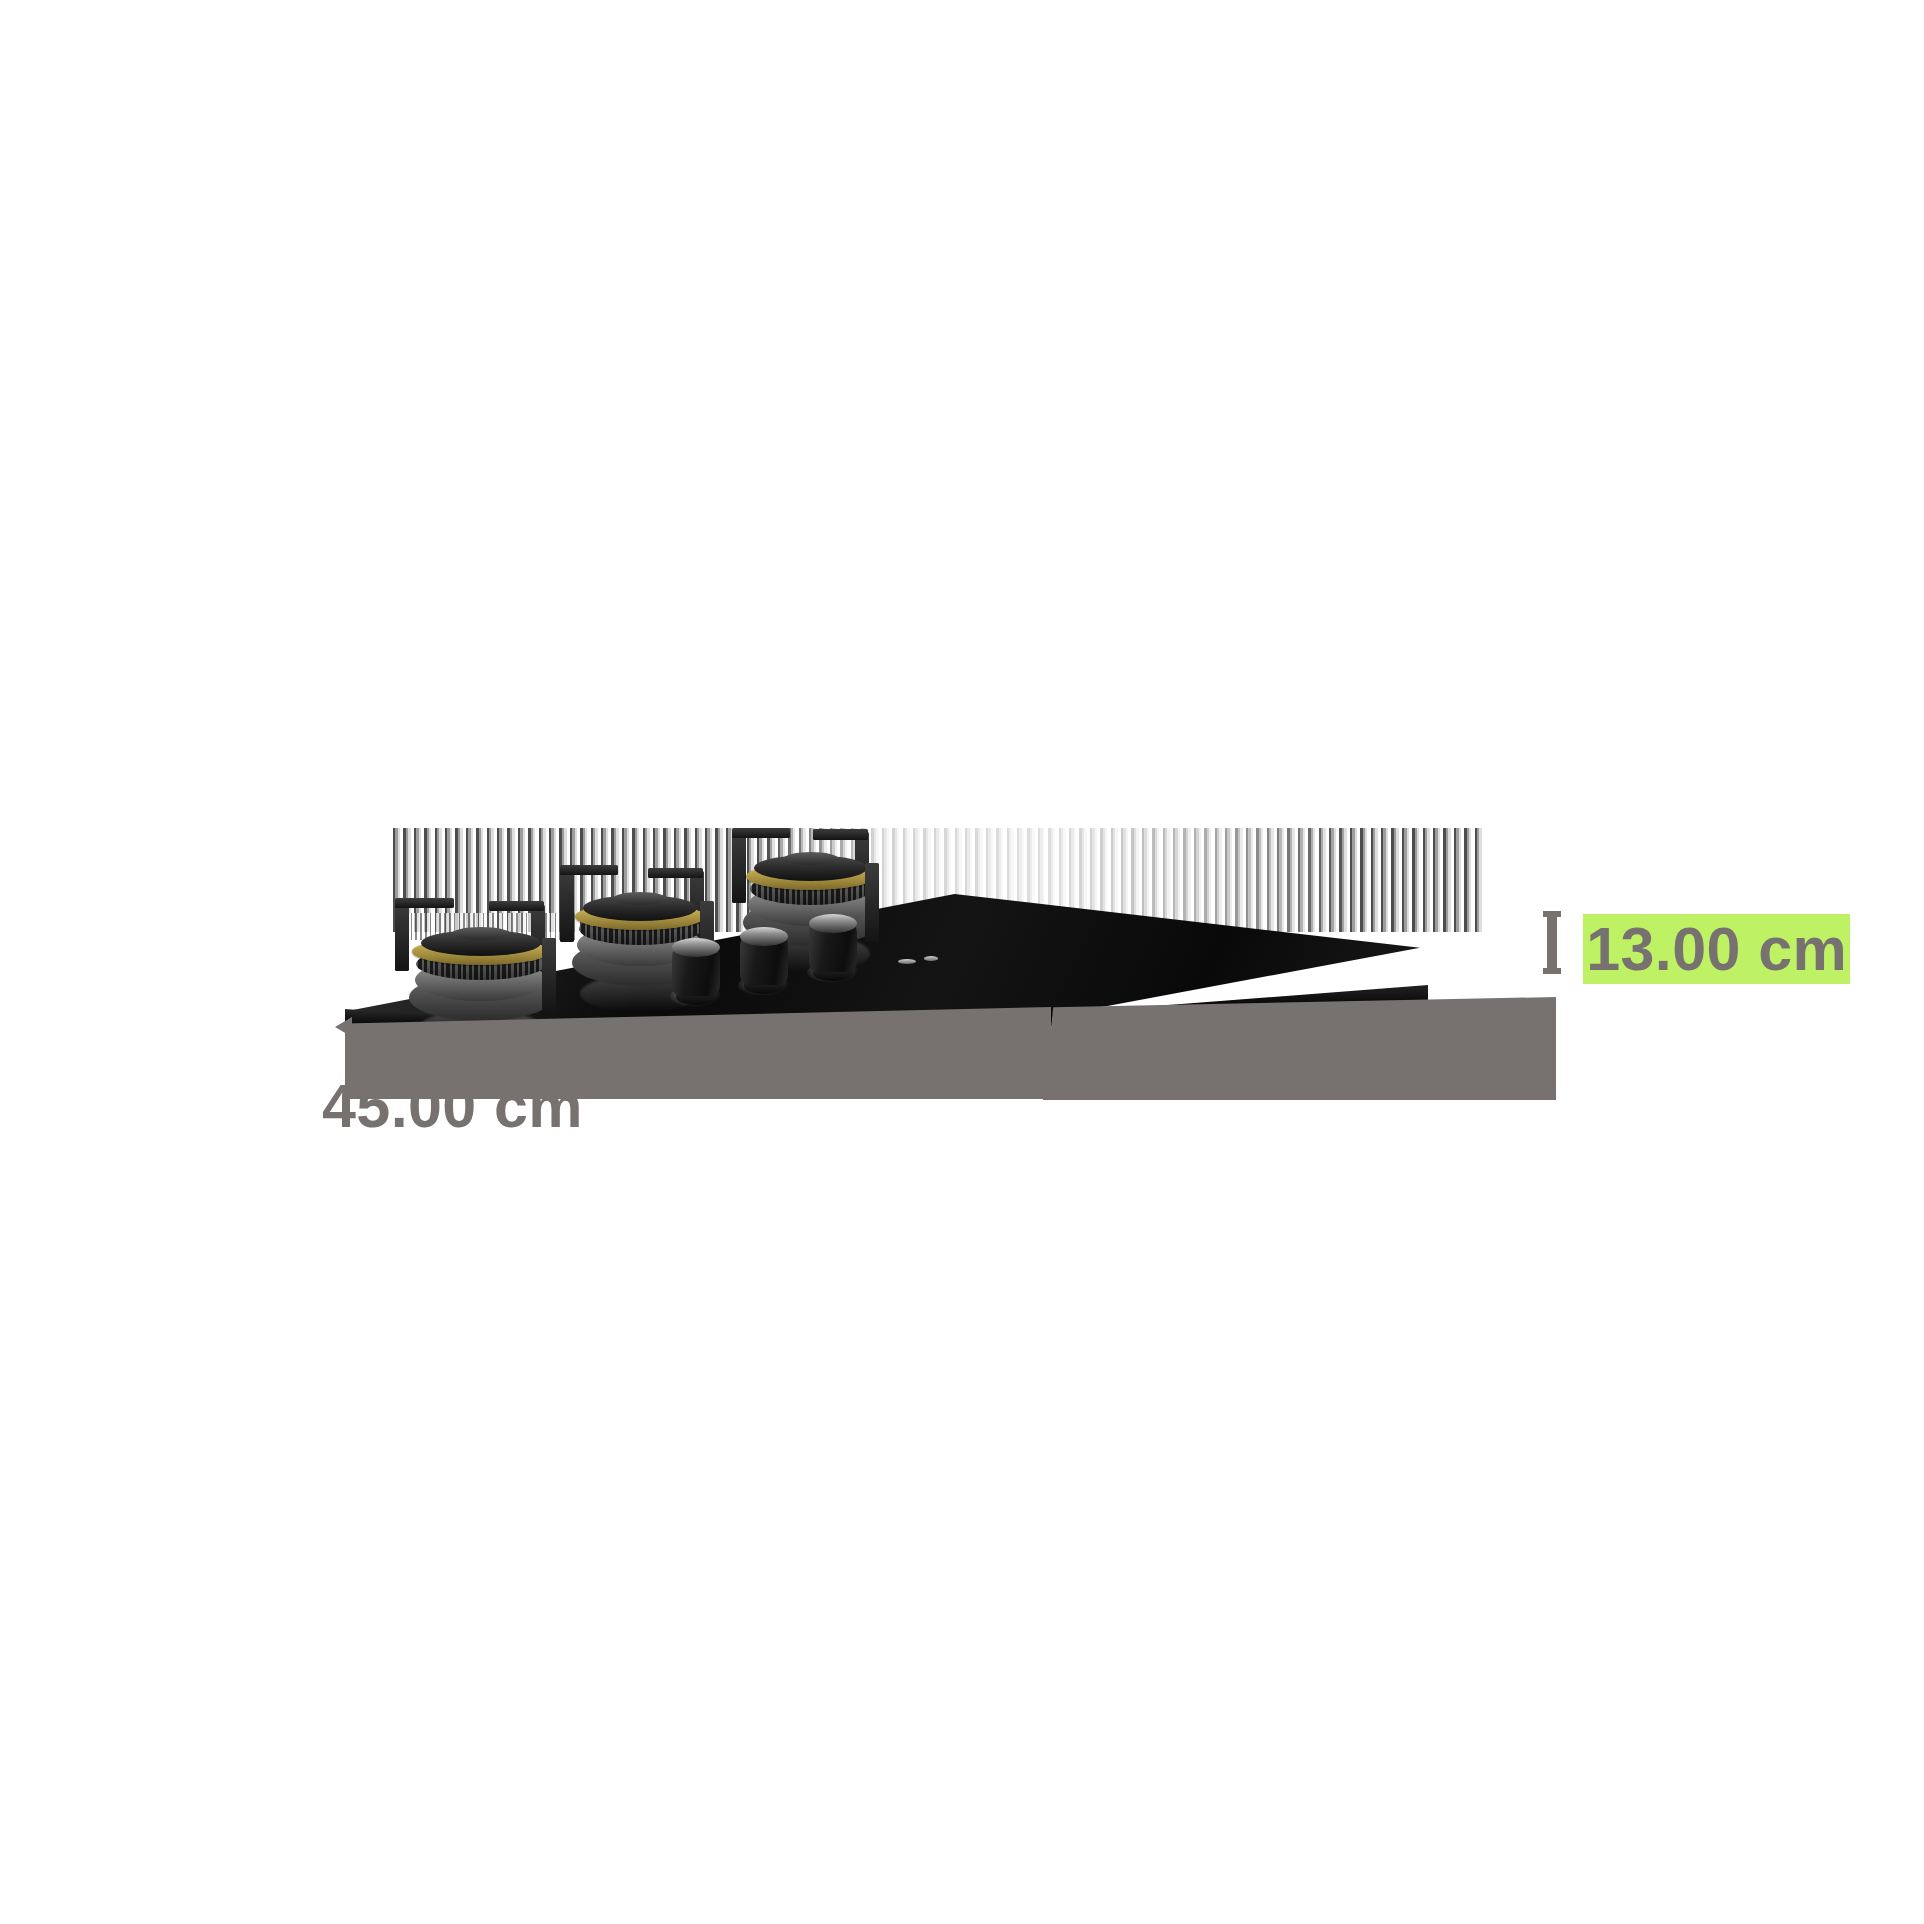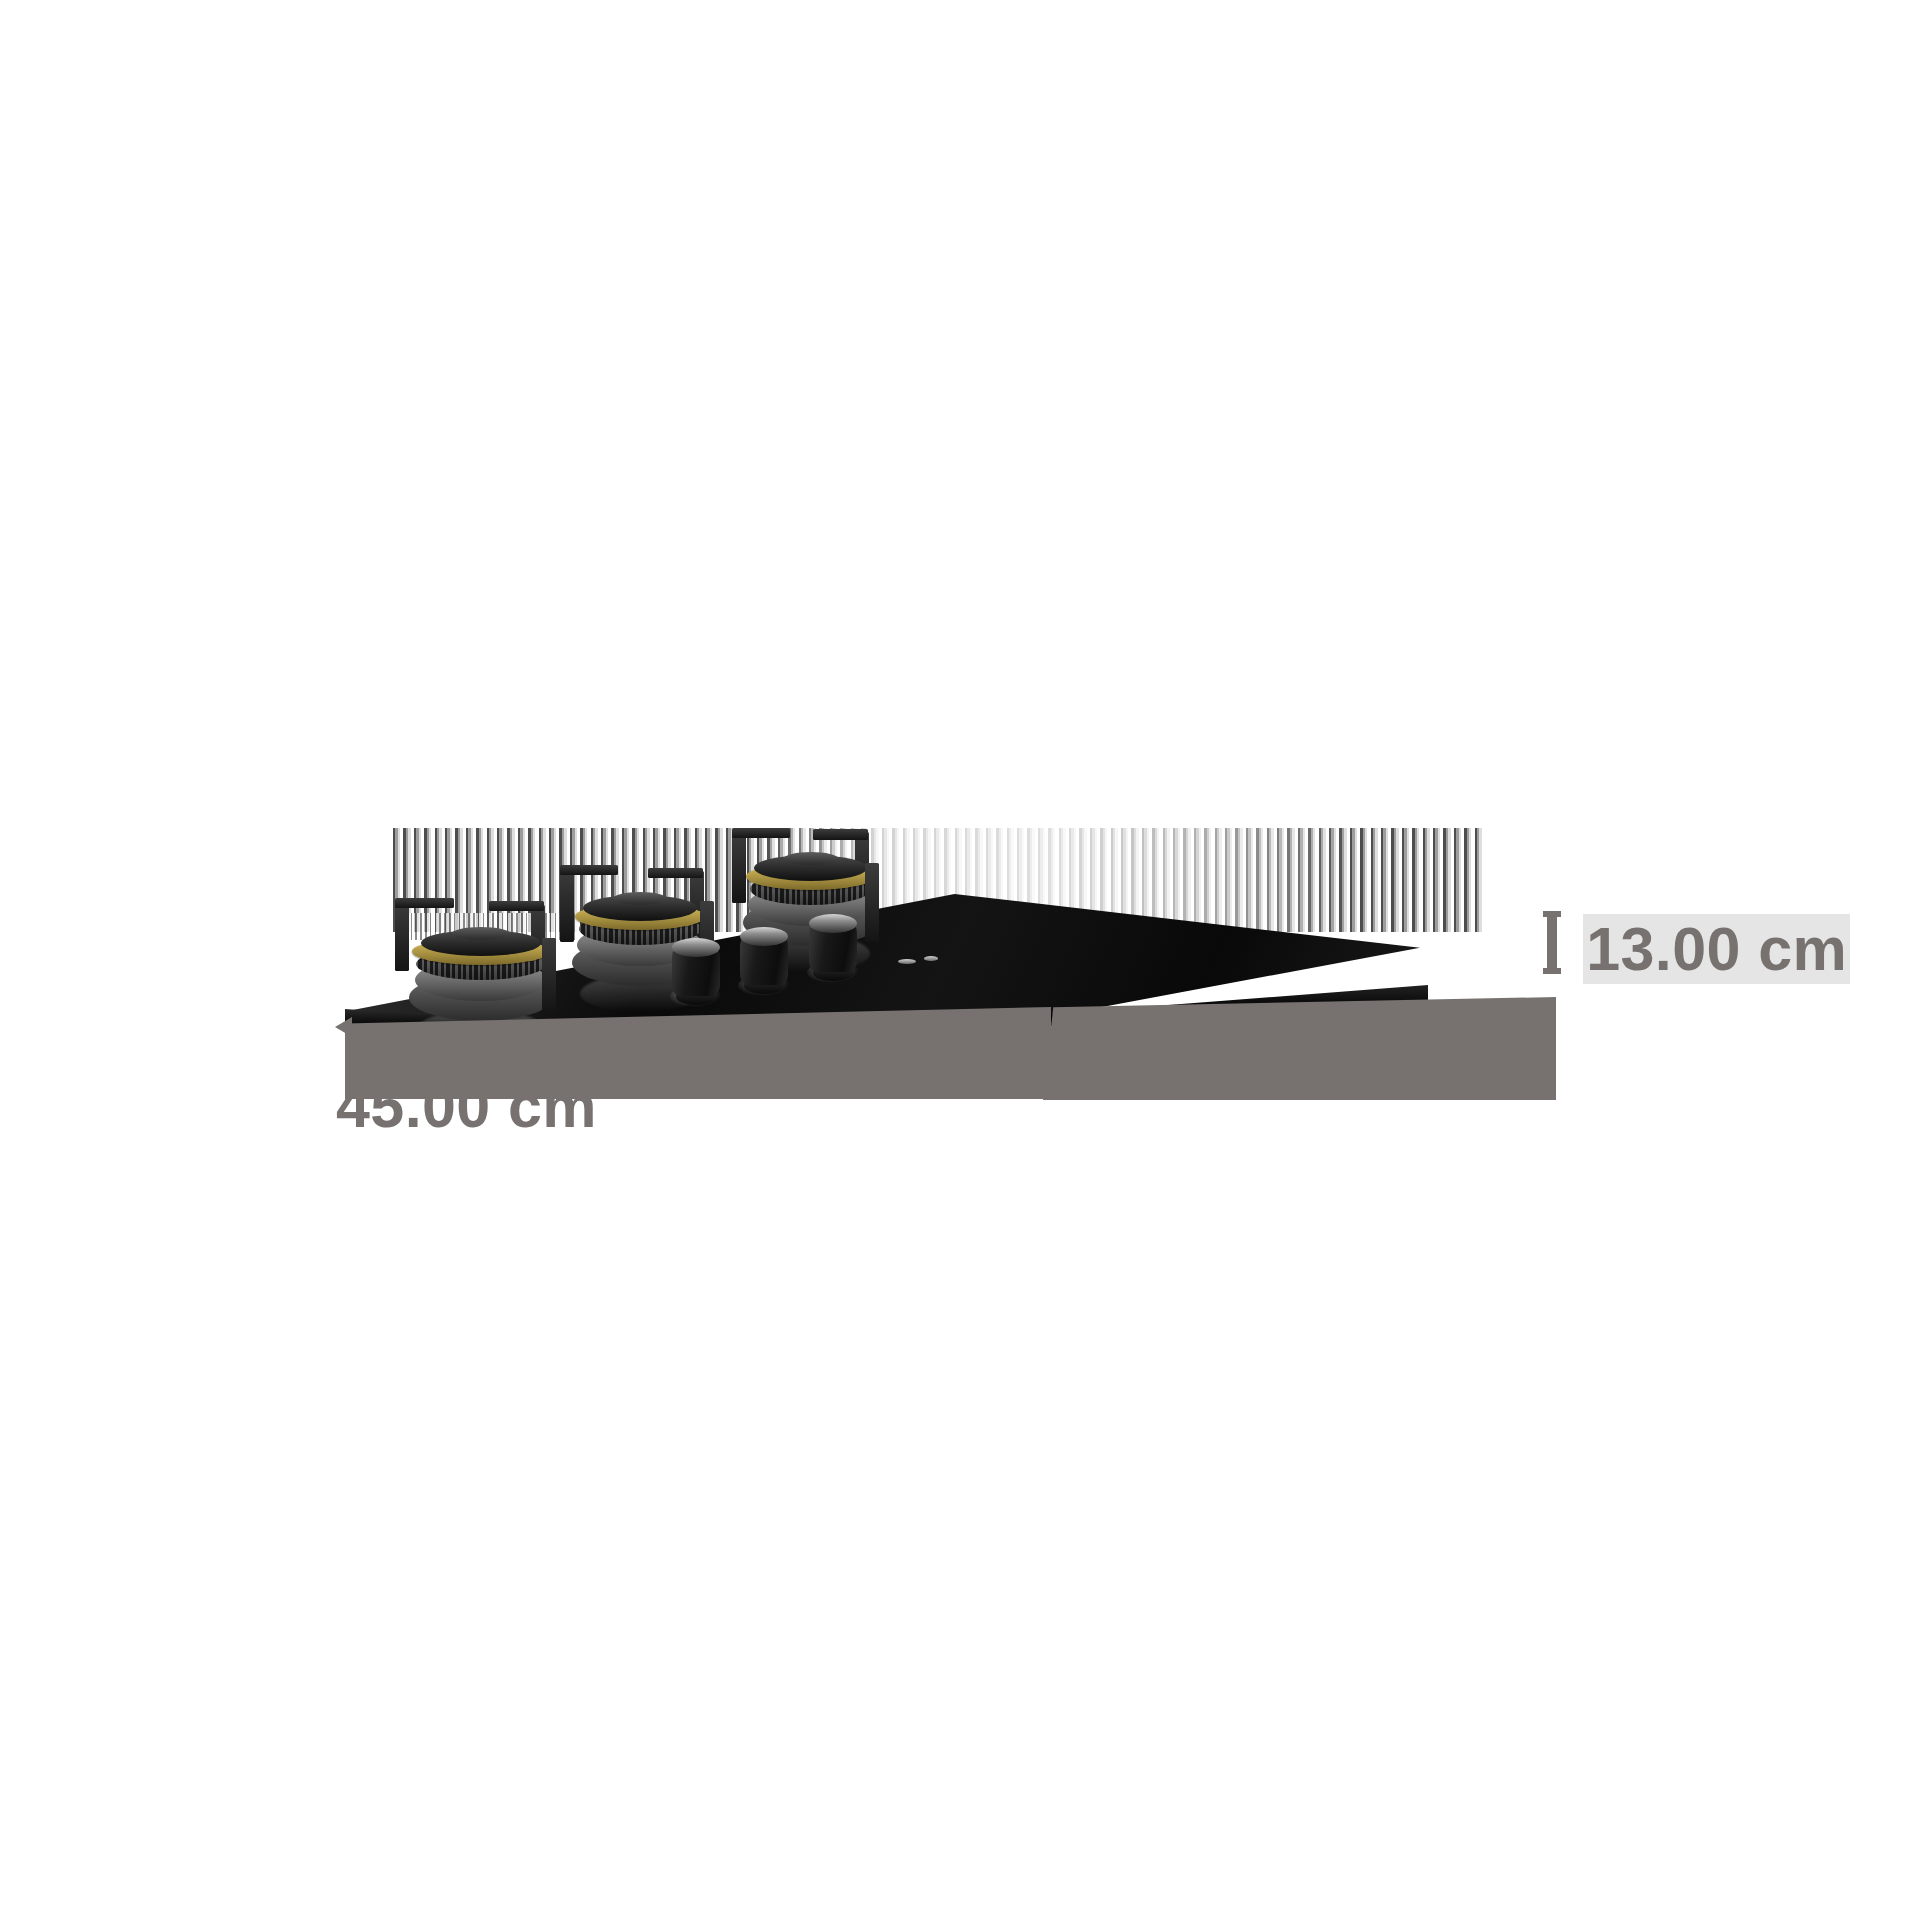--- a/index.html
+++ b/index.html
@@ -15,21 +15,21 @@
   
   .dim-band{position:absolute;background:#77726f;}
   .dim-text{
     position:absolute;
     color:#77726f;
     font-weight:bold;
     letter-spacing:0.4px;
     white-space:nowrap;
     font-family:"Liberation Sans", sans-serif;
   }
-  .dim-text.on-dark{background:#e5e5e5;}
+  .dim-text.on-dark{background:#bef264;}
 
   
   #depth-band{
     left:345px; top:1007px;
     width:706px; height:92px;
     background:#77726f;
     clip-path:polygon(0% 18%, 100% 0%, 100% 100%, 0% 100%);
   }
   #depth-arrow-left{
     left:335px; top:1017px;
@@ -49,21 +49,21 @@
     width:0;height:0;background:none;
     border-top:9.6px solid transparent;
     border-bottom:9.6px solid transparent;
     border-right:16px solid #77726f;
   }
   
   #corner-tick{left:1052px;top:1033px;width:8.8px;height:35px;}
   #corner-tick-cap{left:1044px;top:1033px;width:22.5px;height:8px;}
 
   #depth-label{
-    left:336px; top:1071px;
+    left:322px; top:1071px;
     font-size:61px;
   }
 
   
   #height-tick{left:1547px;top:915px;width:10.4px;height:58px;}
   #height-cap-top{left:1543px;top:911px;width:18.4px;height:6.4px;}
   #height-cap-bot{left:1543px;top:968px;width:18.4px;height:6.4px;}
   #height-label{
     left:1583px; top:914px;
     font-size:61px;

